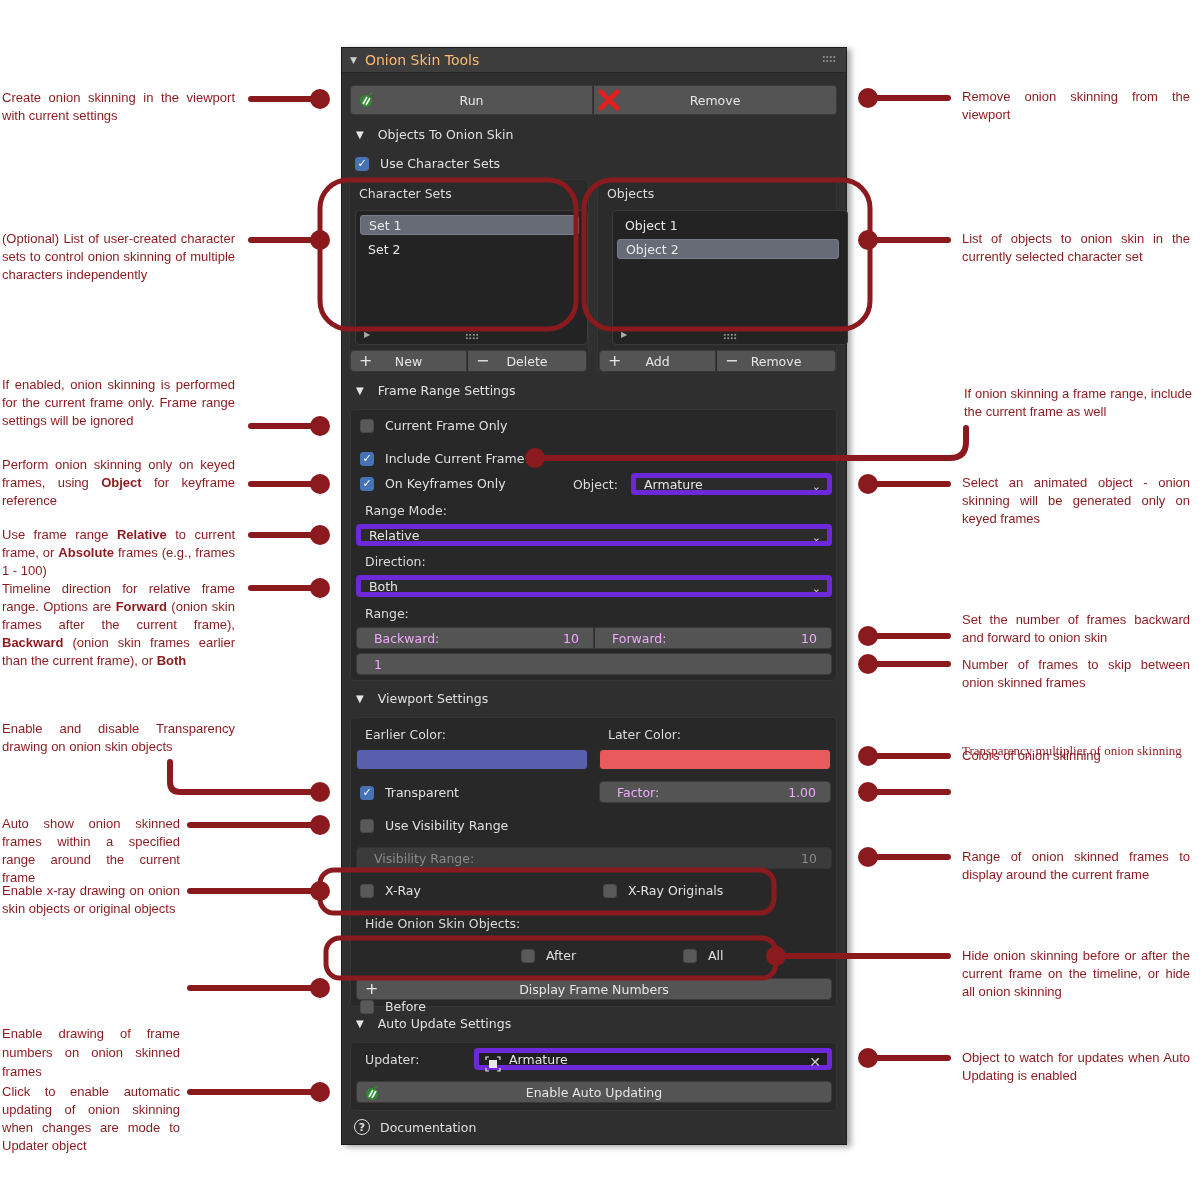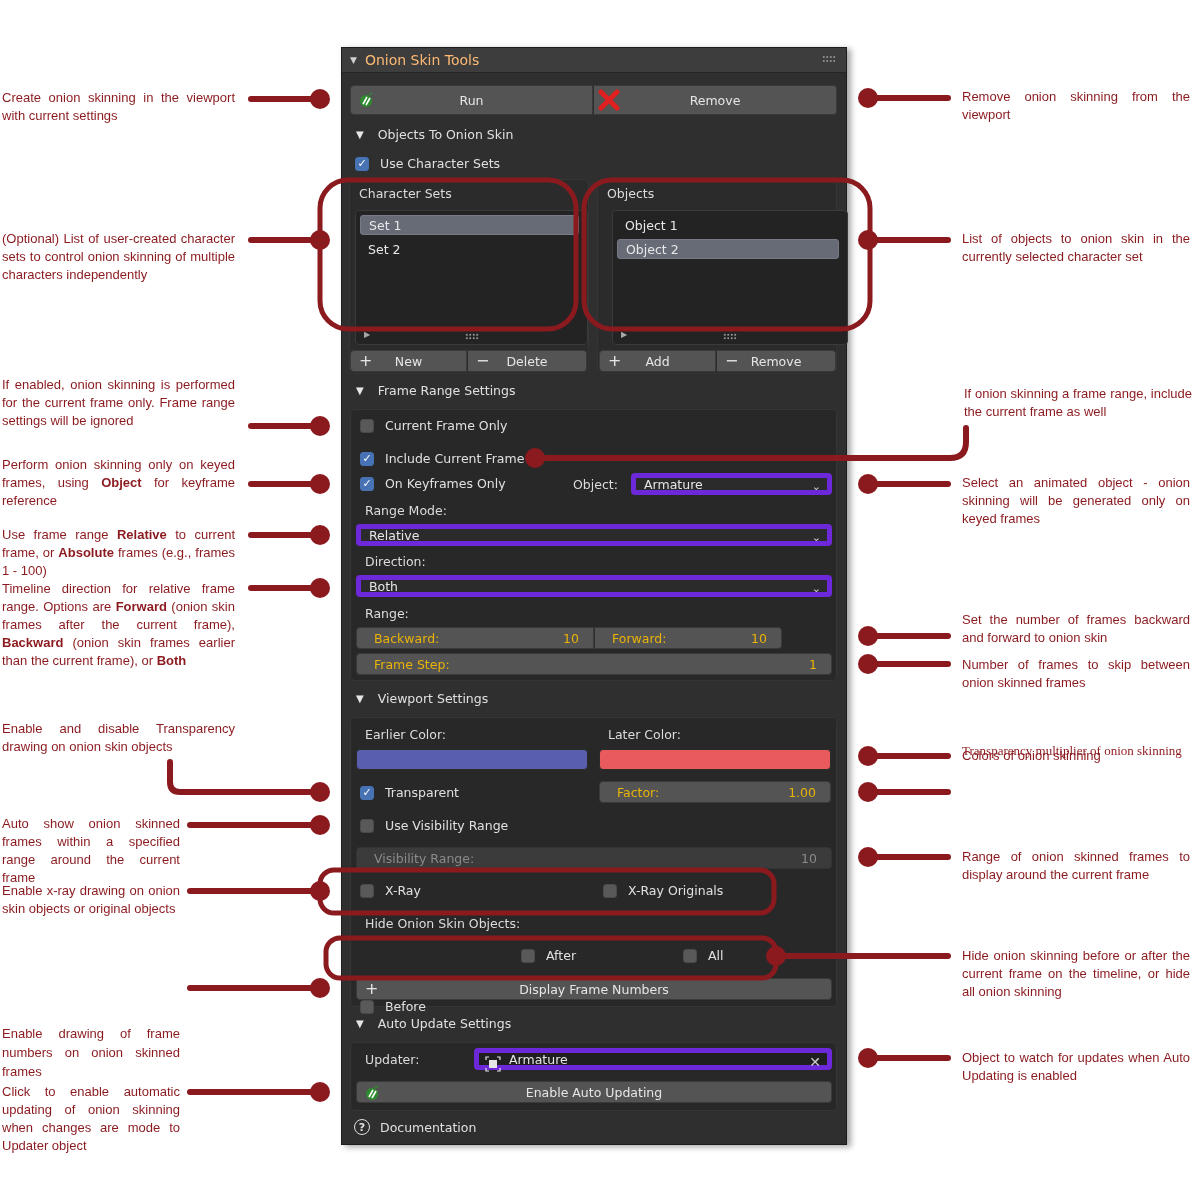--- a/index.html
+++ b/index.html
@@ -91,21 +91,21 @@
 
   .dropdown {
     position: absolute; height: 22px; background: #2b2b2b;
     border: 5px solid #6d28d9; border-radius: 4px;
     display: flex; align-items: center; padding-left: 8px; color: #e6e6e6; font-size: 12.5px;
   }
   .dropdown .chev { position: absolute; right: 6px; top: 2px; font-size: 11px; color: #cfcfcf; }
 
   .field {
     position: absolute; height: 22px; background: #545454; border: 1px solid #3a3a3a;
-    display: flex; align-items: center; padding: 0 14px 0 17px; color: #eab308; font-size: 12.5px;
+    display: flex; align-items: center; padding: 0 14px 0 17px; color: #f0abfc; font-size: 12.5px;
   }
   .field .lab { flex: 1; }
   .field.disabled { background: #3b3b3b; color: #8a8a8a; border-color: #333; }
 
   .swatch { position: absolute; height: 21px; border-radius: 4px; border: 1px solid #2a2a2a; }
 
   .doc { position: absolute; display: flex; align-items: center; font-size: 12.5px; color: #e0e0e0; }
   .doc .q { width: 16px; height: 16px; border: 1.5px solid #e0e0e0; border-radius: 50%;
     display: flex; align-items: center; justify-content: center; font-size: 11px; font-weight: bold; margin-right: 10px; }
 </style>
@@ -252,26 +252,25 @@
   <div class="dropdown" style="left:14px;top:527px;width:476px;">
     <span>Both</span>
     <span class="chev">⌄</span>
   </div>
 
   <div class="label" style="left:23px;top:558px;">Range:</div>
   <div class="field" style="left:14px;top:579px;width:238px;border-radius:4px 0 0 4px;">
     <span class="lab">Backward:</span>
     <span>10</span>
   </div>
-  <div class="field" style="left:252px;top:579px;width:188px;border-radius:0 4px 4px 0;border-left:1px solid #2f2f2f;">
+  <div class="field" style="left:252px;top:579px;width:238px;border-radius:0 4px 4px 0;border-left:1px solid #2f2f2f;">
     <span class="lab">Forward:</span>
     <span>10</span>
   </div>
   <div class="field" style="left:14px;top:605px;width:476px;border-radius:4px;">
-    <span class="lab">Frame Step:</span>
     <span>1</span>
   </div>
 
   <div class="subhead" style="left:14px;top:643px;">
     <span class="tri">▼</span>
     <span>Viewport Settings</span>
   </div>
   <div class="box" style="left:8px;top:669px;width:487px;height:290px;"></div>
 
   <div class="label" style="left:23px;top:679px;">Earlier Color:</div>

